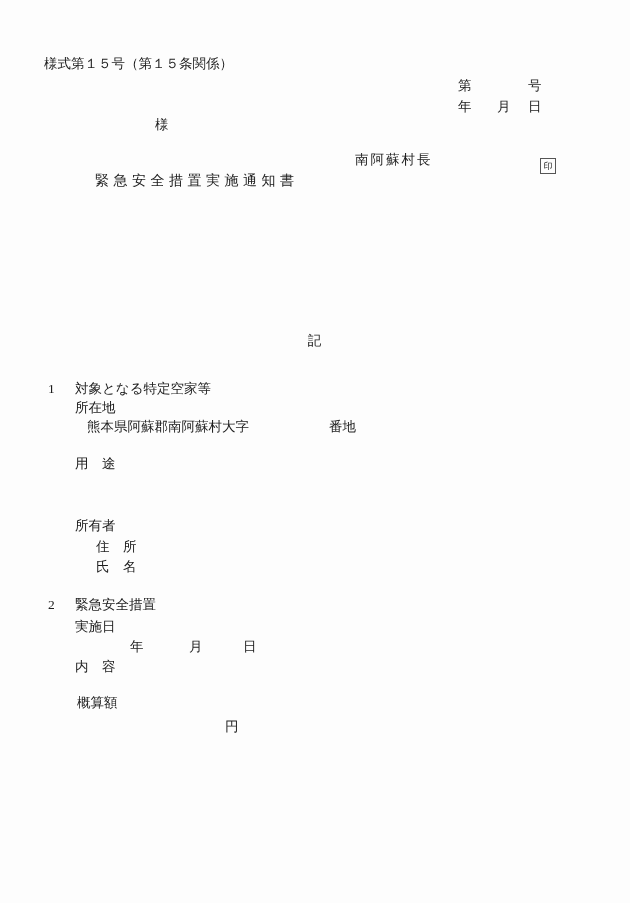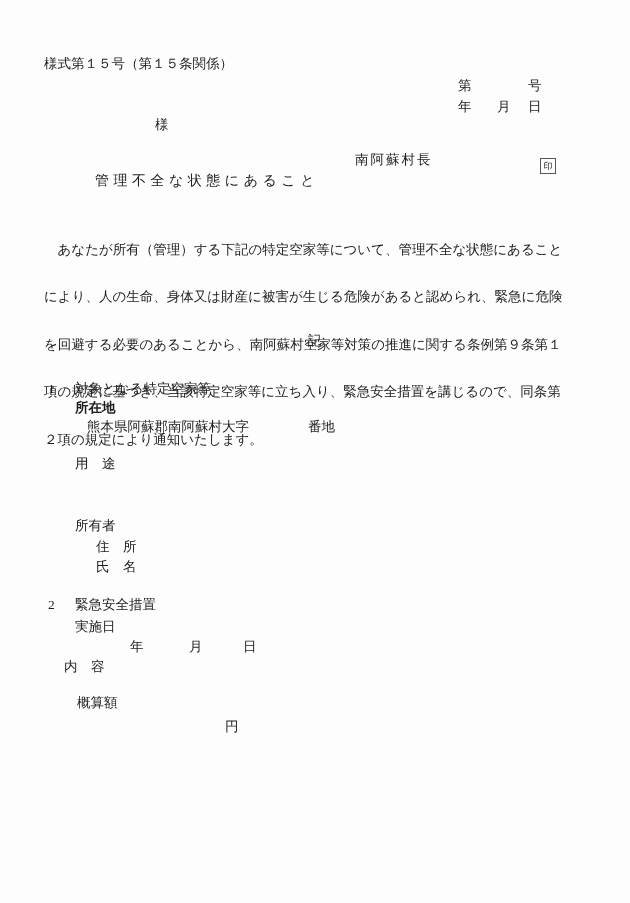--- a/index.html
+++ b/index.html
@@ -39,35 +39,35 @@
     font-size: 9px; line-height: 1;
   }
   .doc-title    { top: 174px; left: 95px; font-size: 14px; letter-spacing: 4.5px; }
   
   .body-par     { top: 213px; left: 44px; width: 548px; }
   .body-par .line { line-height: 20.4px; white-space: pre; }
   .record-marker{ top: 334px; left: 0; width: 630px; text-align: center; letter-spacing: 1px; }
   
   .s1-number    { top: 382px; left: 48px; }
   .s1-heading   { top: 382px; left: 75px; text-align: right; }
-  .s1-location  { top: 401px; left: 75px; font-weight: bold; }
+  .s1-location  { top: 401px; left: 75px; }
   .s1-addr-pre  { top: 420px; left: 87px; }
-  .s1-addr-suf  { top: 420px; left: 308px; }
+  .s1-addr-suf  { top: 420px; left: 329px; }
   .s1-use       { top: 457px; left: 75px; }
   .s1-owner     { top: 519px; left: 75px; }
   .s1-owner-addr{ top: 540px; left: 96px; }
   .s1-owner-name{ top: 560px; left: 96px; }
   
   .s2-number    { top: 598px; left: 48px; }
   .s2-heading   { top: 598px; left: 75px; }
   .s2-date-label{ top: 620px; left: 75px; }
   .s2-year      { top: 640px; left: 130px; }
   .s2-month     { top: 640px; left: 189px; }
   .s2-day       { top: 640px; left: 243px; }
-  .s2-content   { top: 660px; left: 64px; }
+  .s2-content   { top: 660px; left: 75px; }
   .s2-estimate  { top: 696px; left: 77px; }
   .s2-currency  { top: 720px; left: 225px; }
   
   .footer-note  { top: 815px; left: 500px; margin-top: 42px; }
 </style>
 </head>
 <body>
 
 <div class="page">
 
@@ -81,29 +81,22 @@
   <span class="abs date-day">日</span>
 
   <span class="abs recipient">様</span>
 
   <span class="abs issuer">南阿蘇村長</span>
 
   <span class="abs seal">
     <span>印</span>
   </span>
 
-  <div class="abs doc-title">管理不全な状態にあること</div>
+  <div class="abs doc-title">緊急安全措置実施通知書</div>
 
-  <div class="abs body-par">
-    <div class="line">　あなたが所有（管理）する下記の特定空家等について、管理不全な状態にあること</div>
-    <div class="line">により、人の生命、身体又は財産に被害が生じる危険があると認められ、緊急に危険</div>
-    <div class="line">を回避する必要のあることから、南阿蘇村空家等対策の推進に関する条例第９条第１</div>
-    <div class="line">項の規定に基づき、当該特定空家等に立ち入り、緊急安全措置を講じるので、同条第</div>
-    <div class="line">２項の規定により通知いたします。</div>
-  </div>
 
   <div class="abs record-marker">記</div>
 
   <span class="abs s1-number">1</span>
   <span class="abs s1-heading">対象となる特定空家等</span>
 
   <span class="abs s1-location">所在地</span>
 
   <span class="abs s1-addr-pre">熊本県阿蘇郡南阿蘇村大字</span>
   <span class="abs s1-addr-suf">番地</span>

